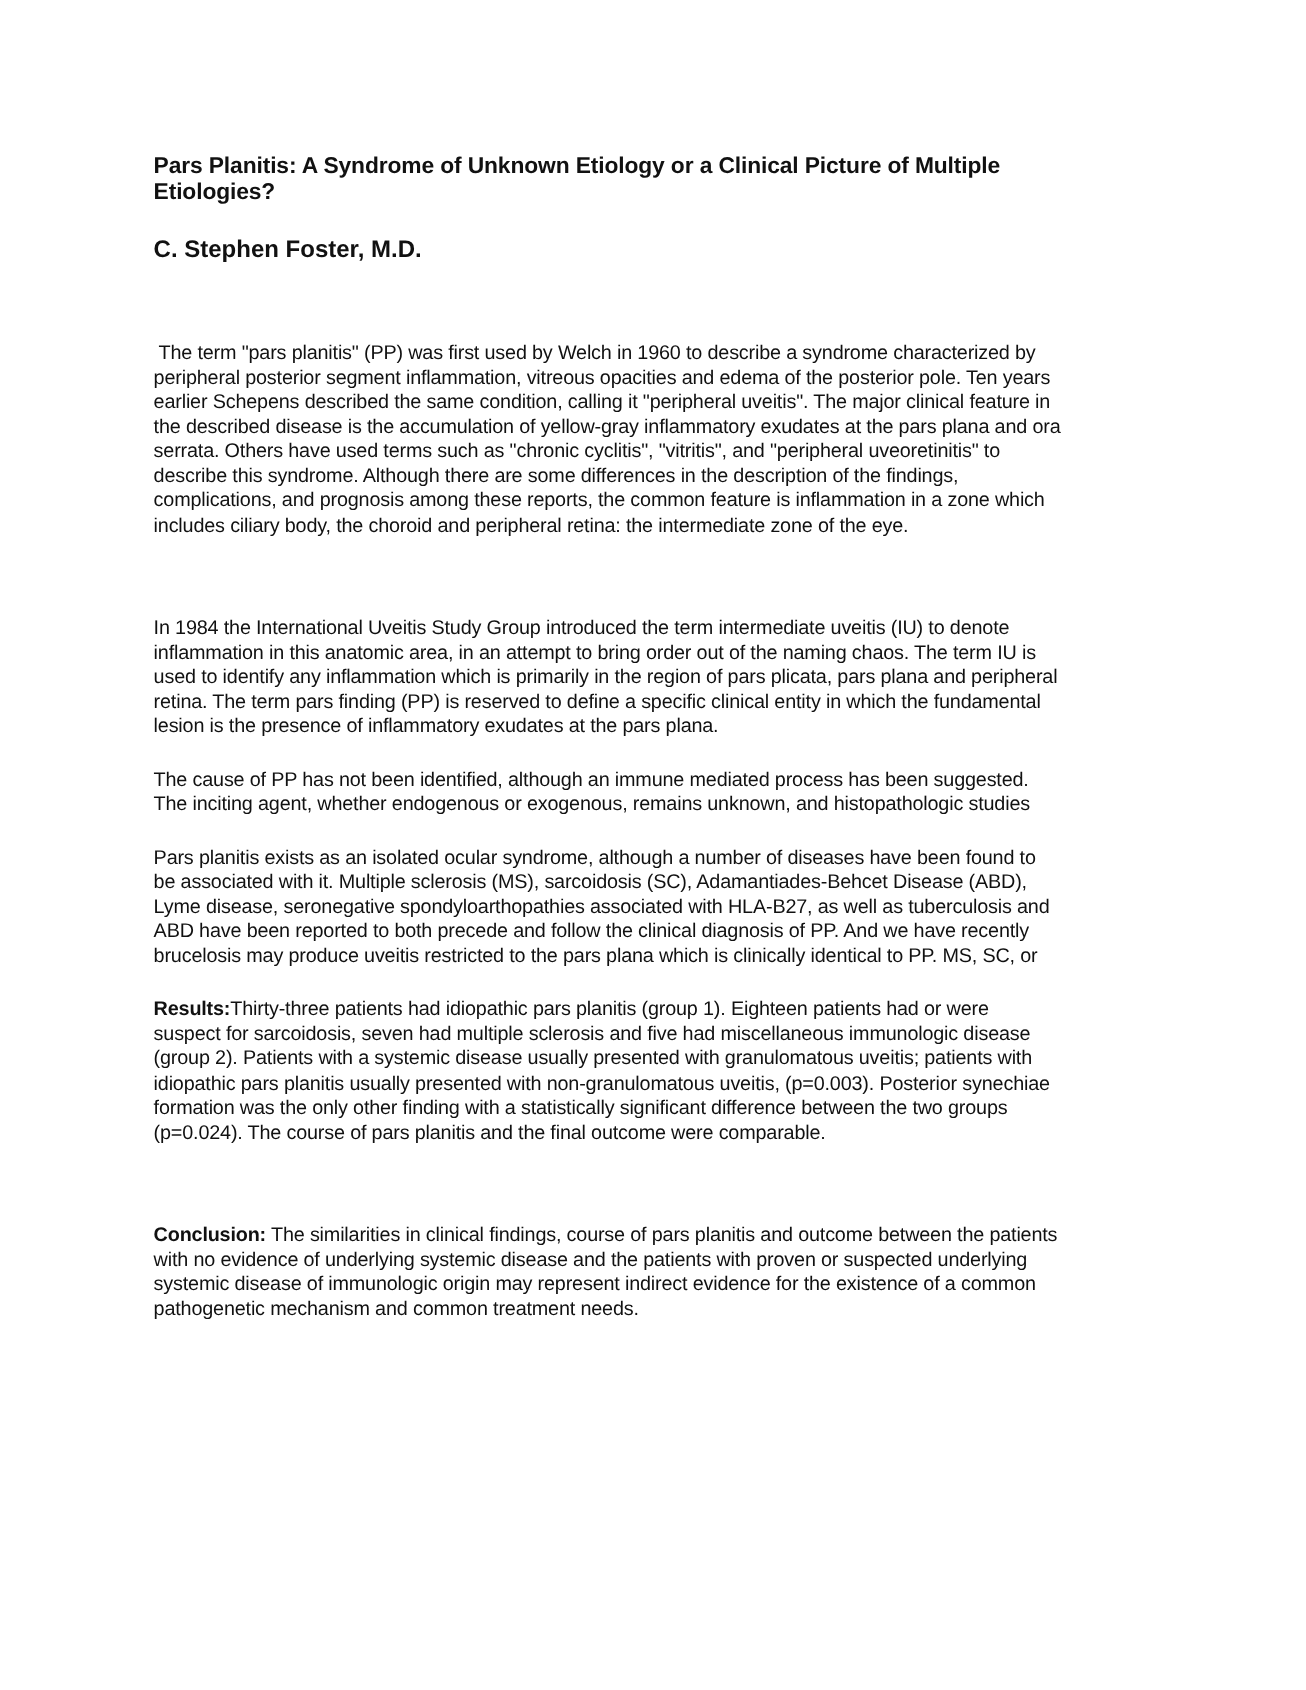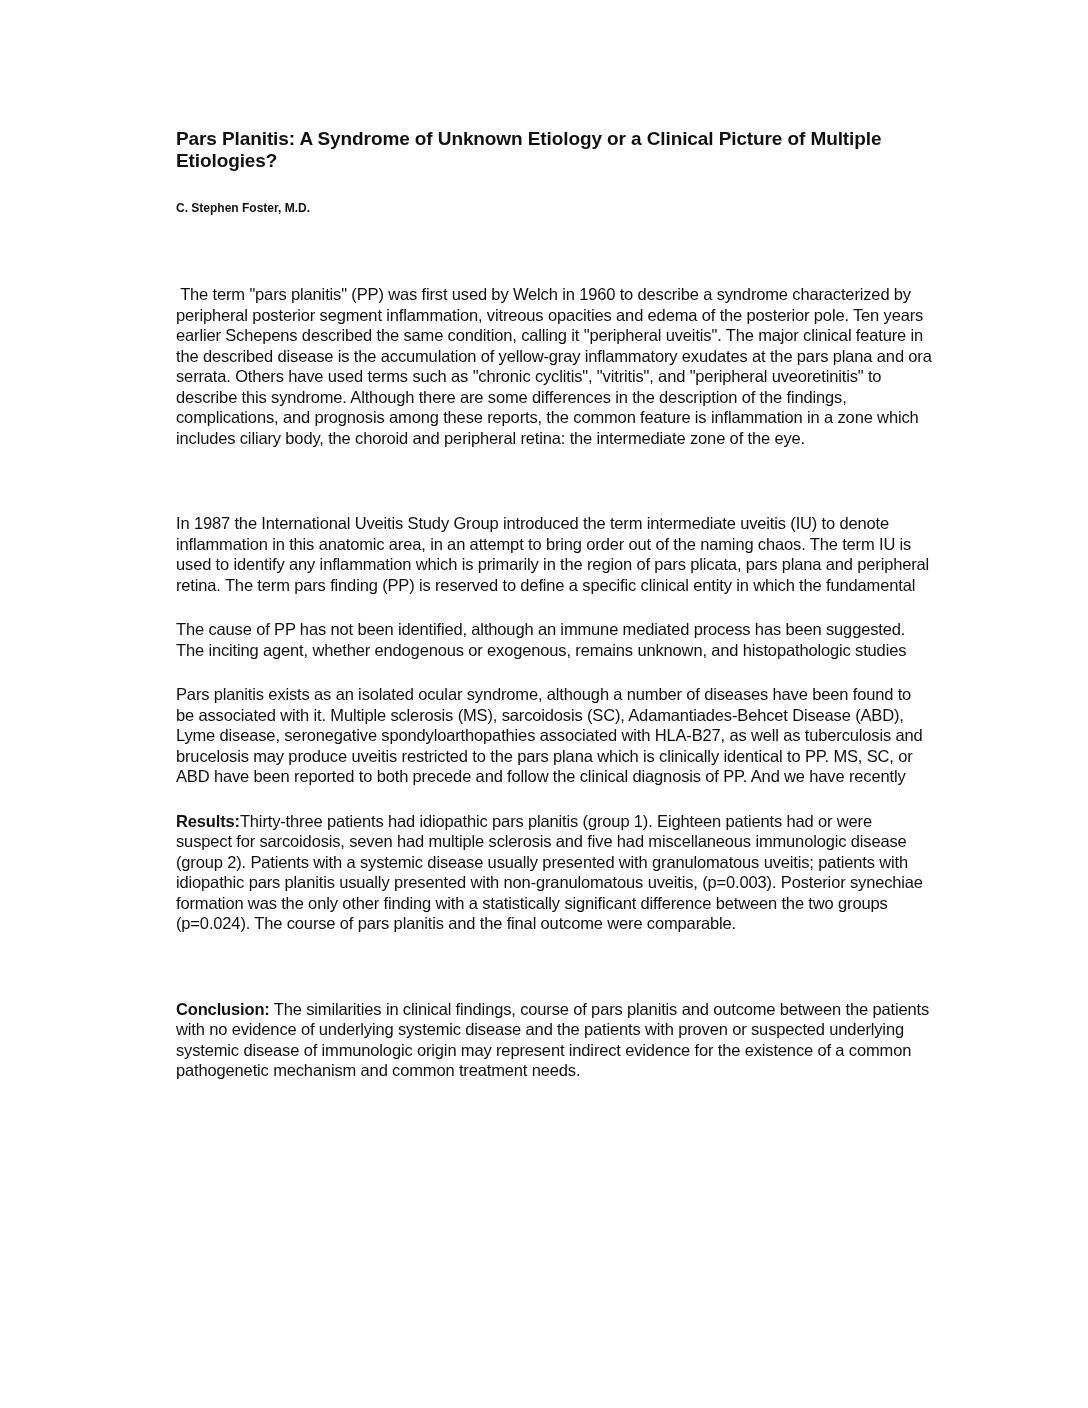--- a/index.html
+++ b/index.html
@@ -1,20 +1,20 @@
 <!DOCTYPE html>
 <html><head>
   <meta charset="utf-8">
   <style>
     html, body { margin: 0; padding: 0; background: #ffffff; }
     body { width: 1088px; height: 1408px; position: relative; overflow: hidden; color: #111; }
     .page { position: absolute; left: 128px; top: 128px; width: 860px;
-            font-family: "Liberation Sans", sans-serif; margin-left: 48px; }
+            font-family: "Liberation Sans", sans-serif; }
     .title { font-weight: bold; font-size: 19px; line-height: 22px; margin: 0; letter-spacing: -0.1px; }
-    .author { font-weight: bold; font-size: 12px; line-height: 20px; margin: 26px 0 0 0; }
+    .author { font-weight: bold; font-size: 20px; line-height: 20px; margin: 26px 0 0 0; }
     .para { font-size: 16.5px; line-height: 20.5px; margin: 0; white-space: nowrap; letter-spacing: -0.15px; }
     .line { display: block; }
     .p1 { margin-top: 25px; }
     .p2 { margin-top: 24px; }
     .p3 { margin-top: 24px; }
     .p4 { margin-top: 24px; }
     .p5 { margin-top: 24px; }
     .p6 { margin-top: 24px; }
     .label { font-weight: bold; }
   </style>
@@ -27,37 +27,38 @@
     <span class="line">Etiologies?</span>
   </h1>
 
   <p class="author">C. Stephen Foster, M.D.</p>
 
   <p class="para p1" style="white-space: pre;">
     <span class="line"> The term "pars planitis" (PP) was first used by Welch in 1960 to describe a syndrome characterized by</span><span class="line">peripheral posterior segment inflammation, vitreous opacities and edema of the posterior pole. Ten years</span><span class="line">earlier Schepens described the same condition, calling it "peripheral uveitis". The major clinical feature in</span><span class="line">the described disease is the accumulation of yellow-gray inflammatory exudates at the pars plana and ora</span><span class="line">serrata. Others have used terms such as "chronic cyclitis", "vitritis", and "peripheral uveoretinitis" to</span><span class="line">describe this syndrome. Although there are some differences in the description of the findings,</span><span class="line">complications, and prognosis among these reports, the common feature is inflammation in a zone which</span><span class="line">includes ciliary body, the choroid and peripheral retina: the intermediate zone of the eye.</span>
   </p>
 
   <p class="para p2">
-    <span class="line">In 1987 the International Uveitis Study Group introduced the term intermediate uveitis (IU) to denote</span>
+    <span class="line">In 1984 the International Uveitis Study Group introduced the term intermediate uveitis (IU) to denote</span>
       <span class="line">inflammation in this anatomic area, in an attempt to bring order out of the naming chaos. The term IU is</span>
       <span class="line">used to identify any inflammation which is primarily in the region of pars plicata, pars plana and peripheral</span>
       <span class="line">retina. The term pars finding (PP) is reserved to define a specific clinical entity in which the fundamental</span>
+      <span class="line">lesion is the presence of inflammatory exudates at the pars plana.</span>
   </p>
 
   <p class="para p3">
     <span class="line">The cause of PP has not been identified, although an immune mediated process has been suggested.</span>
       <span class="line">The inciting agent, whether endogenous or exogenous, remains unknown, and histopathologic studies</span>
   </p>
 
   <p class="para p4">
     <span class="line">Pars planitis exists as an isolated ocular syndrome, although a number of diseases have been found to</span>
       <span class="line">be associated with it. Multiple sclerosis (MS), sarcoidosis (SC), Adamantiades-Behcet Disease (ABD),</span>
       <span class="line">Lyme disease, seronegative spondyloarthopathies associated with HLA-B27, as well as tuberculosis and</span>
+      <span class="line">ABD have been reported to both precede and follow the clinical diagnosis of PP. And we have recently</span>
       <span class="line">brucelosis may produce uveitis restricted to the pars plana which is clinically identical to PP. MS, SC, or</span>
-      <span class="line">ABD have been reported to both precede and follow the clinical diagnosis of PP. And we have recently</span>
   </p>
 
   <p class="para p5">
     <span class="line"><span class="label">Results:</span><span>Thirty-three patients had idiopathic pars planitis (group 1). Eighteen patients had or were</span></span>
       <span class="line">suspect for sarcoidosis, seven had multiple sclerosis and five had miscellaneous immunologic disease</span>
       <span class="line">(group 2). Patients with a systemic disease usually presented with granulomatous uveitis; patients with</span>
       <span class="line">idiopathic pars planitis usually presented with non-granulomatous uveitis, (p=0.003). Posterior synechiae</span>
       <span class="line">formation was the only other finding with a statistically significant difference between the two groups</span>
       <span class="line">(p=0.024). The course of pars planitis and the final outcome were comparable.</span>
   </p>

